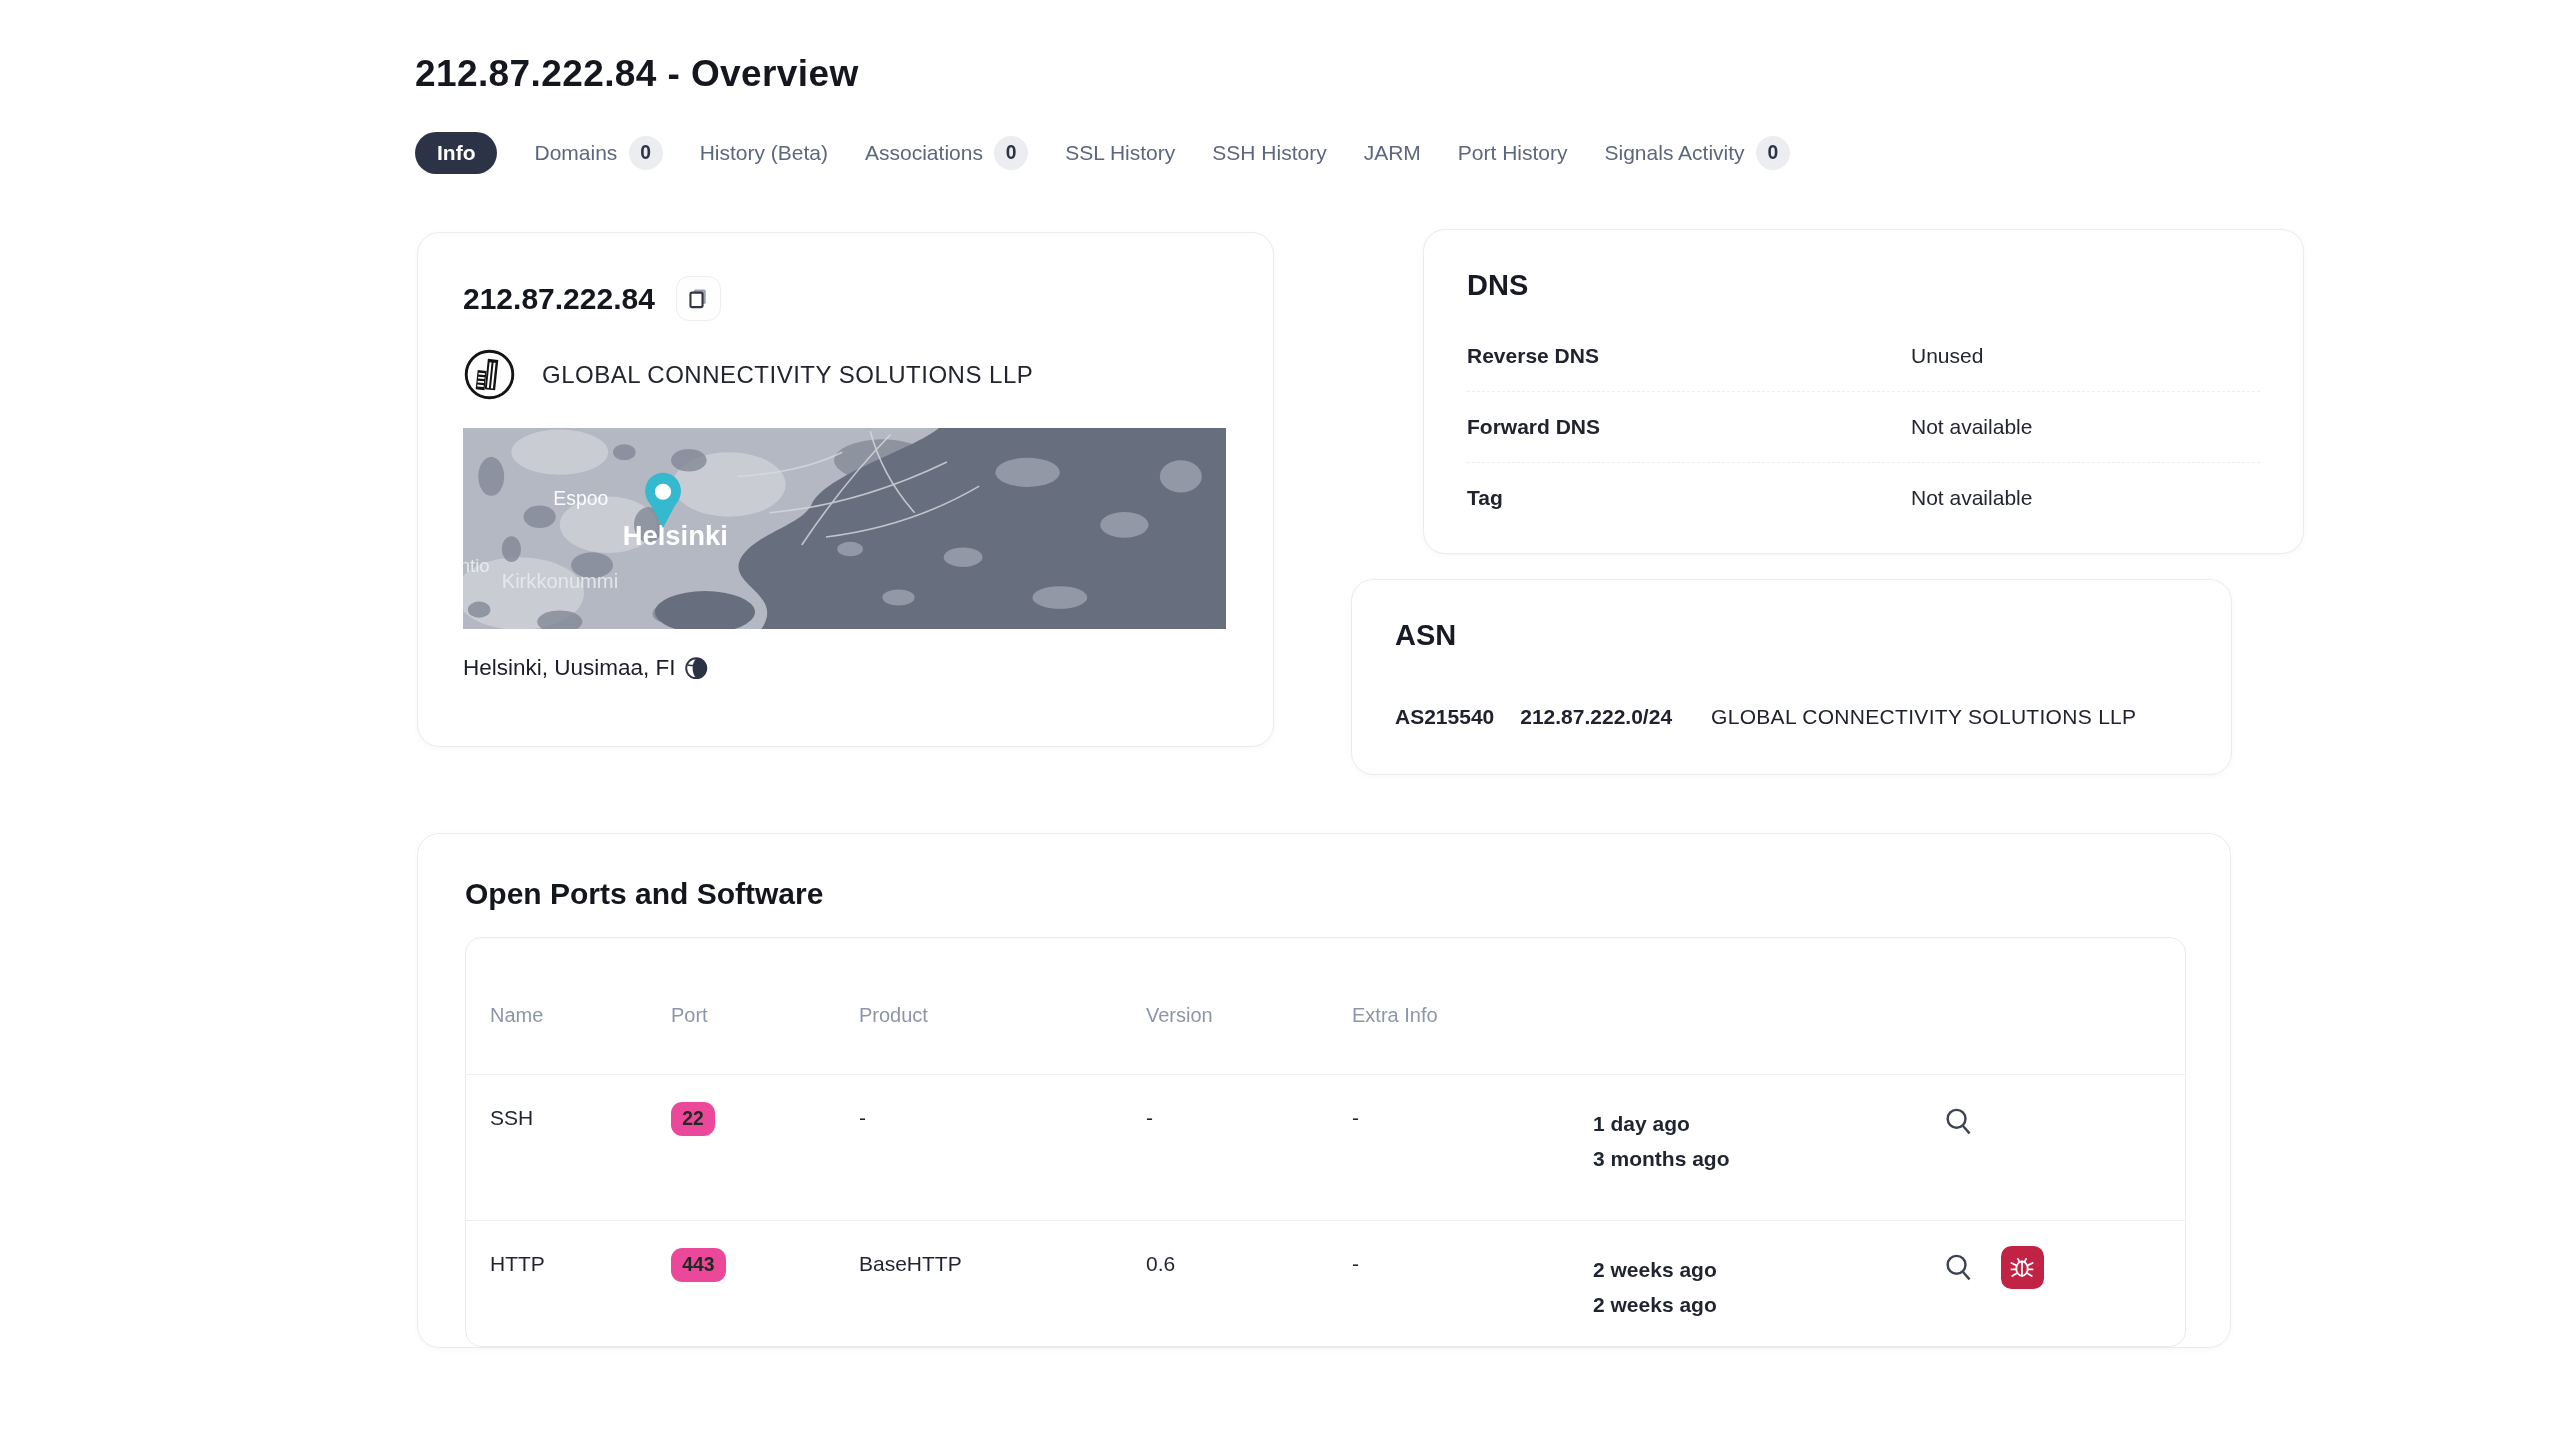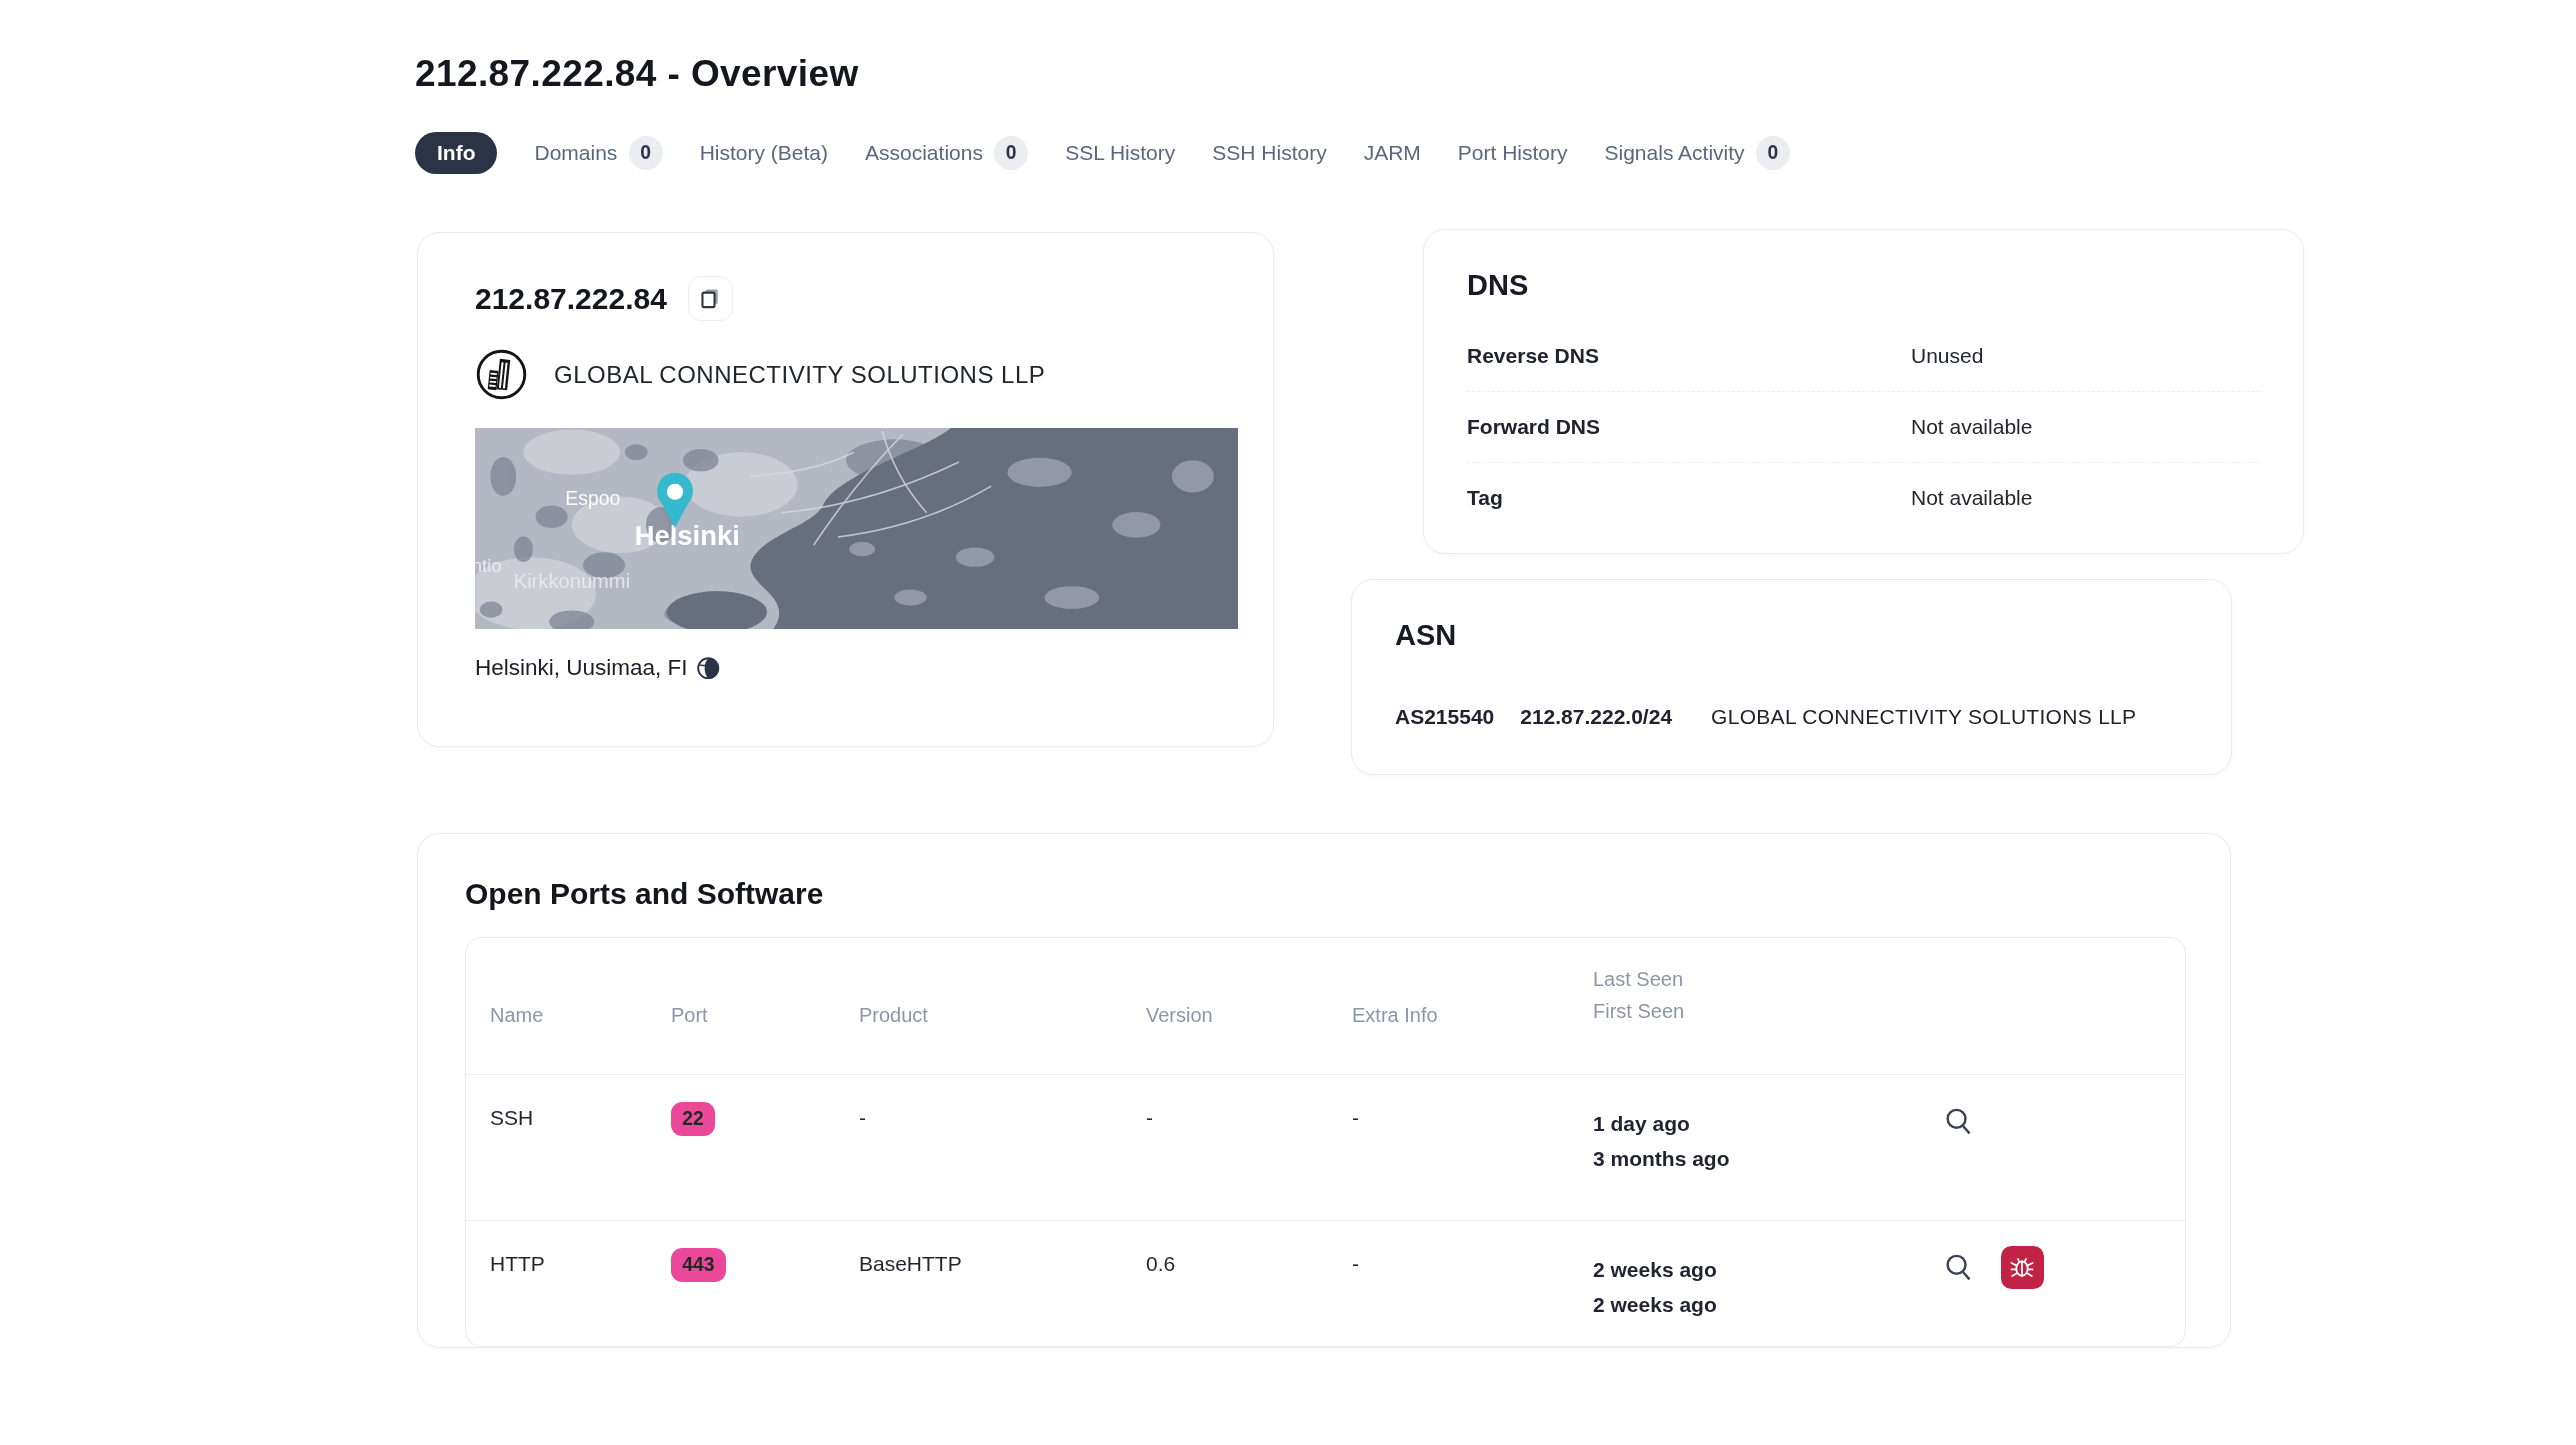--- a/index.html
+++ b/index.html
@@ -22,21 +22,21 @@
   }
   .tab .badge {
     min-width:34px; height:34px; padding:0 8.9px; border-radius:804px; background:#ebedf1;
     color:#2d3346; font-size:19.3px; display:flex; align-items:center; justify-content:center; font-weight:600;
   }
   
   .card {
     position:absolute; background:#ffffff; border:1.6px solid #e9ebf0; border-radius:22.5px;
     box-shadow:0 1.6px 6.4px rgba(20,24,40,.03);
   }
-  #ip-card   { left:417px;  top:232px;  width:857px; height:515px; padding:43px 57px; }
+  #ip-card   { left:417px;  top:232px;  width:857px; height:515px; padding:43px 45px; }
   #dns-card  { left:1423px; top:229px;  width:881px; height:325px; padding:39px 43px; }
   #asn-card  { left:1351px; top:579px;  width:881px; height:196px; padding:39px 43px; }
   #ports-card{ left:417px;  top:833px; width:1814px; height:515px; padding:43px 47px; }
 
   .card-heading { font-size:29px; font-weight:600; color:#181b26; }
 
   
   .ip-row { display:flex; align-items:center; gap:21px; }
   .ip-text { font-size:30px; font-weight:600; color:#15171f; }
   .copy-btn {
@@ -264,24 +264,20 @@
 <section class="card" id="ports-card">
   <h2 class="ports-heading">Open Ports and Software</h2>
 
   <div class="ptable">
     <div class="prow head">
       <div>Name</div>
       <div>Port</div>
       <div>Product</div>
       <div>Version</div>
       <div>Extra Info</div>
-      <div class="seen-head">
-        <div>Last Seen</div>
-        <div>First Seen</div>
-      </div>
       <div></div>
     </div>
 
     <div class="prow body r1">
       <div>SSH</div>
       <div><span class="port-pill">22</span></div>
       <div class="dash-dark">-</div>
       <div class="dash-dark">-</div>
       <div class="dash-dark">-</div>
       <div class="seen-cell">

